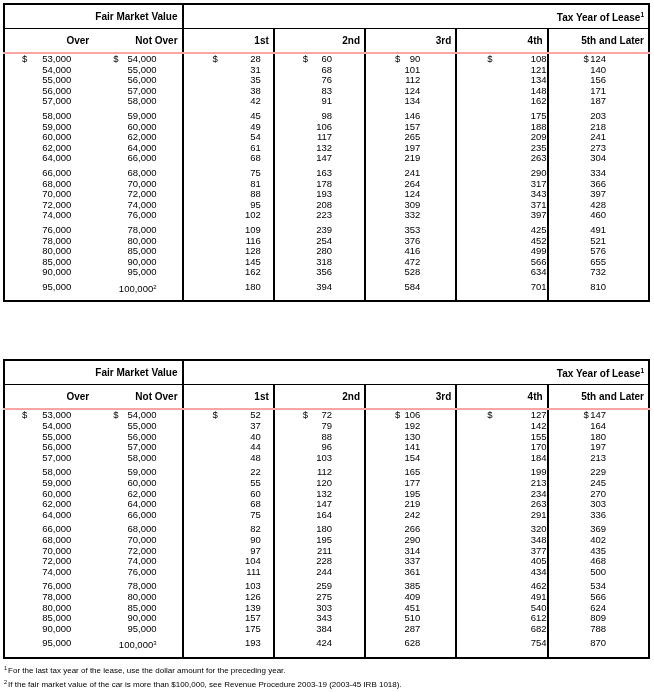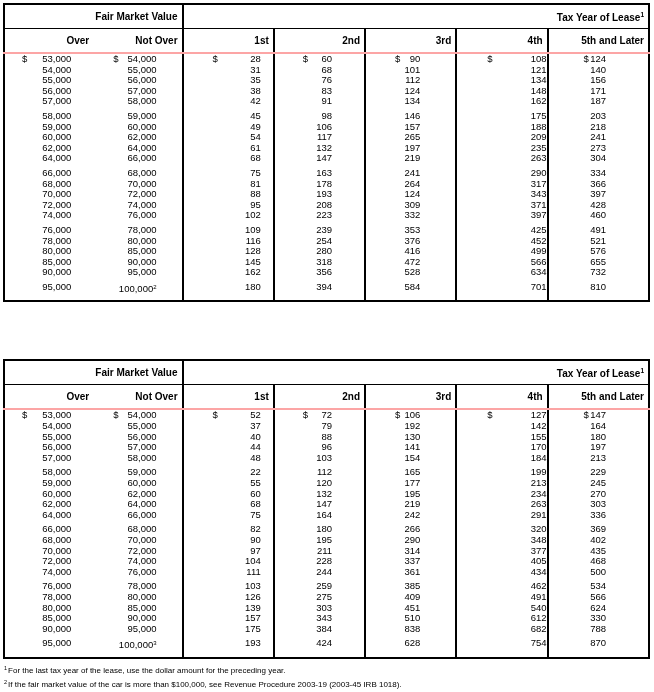--- a/index.html
+++ b/index.html
@@ -1069,38 +1069,38 @@
               <td class="c3 vline">
                 <span class="num">343</span>
               </td>
               <td class="c4 vline">
                 <span class="num">510</span>
               </td>
               <td class="c5 vline">
                 <span class="num">612</span>
               </td>
               <td class="c6 vline">
-                <span class="num">330</span>
+                <span class="num">809</span>
               </td>
             </tr>
             <tr>
               <td class="c0">
                 <span class="num">90,000</span>
               </td>
               <td class="c1">
                 <span class="num">95,000</span>
               </td>
               <td class="c2 vline">
                 <span class="num">175</span>
               </td>
               <td class="c3 vline">
                 <span class="num">384</span>
               </td>
               <td class="c4 vline">
-                <span class="num">838</span>
+                <span class="num">287</span>
               </td>
               <td class="c5 vline">
                 <span class="num">682</span>
               </td>
               <td class="c6 vline">
                 <span class="num">788</span>
               </td>
             </tr>
           </tbody>
           <tbody class="grp-last">

